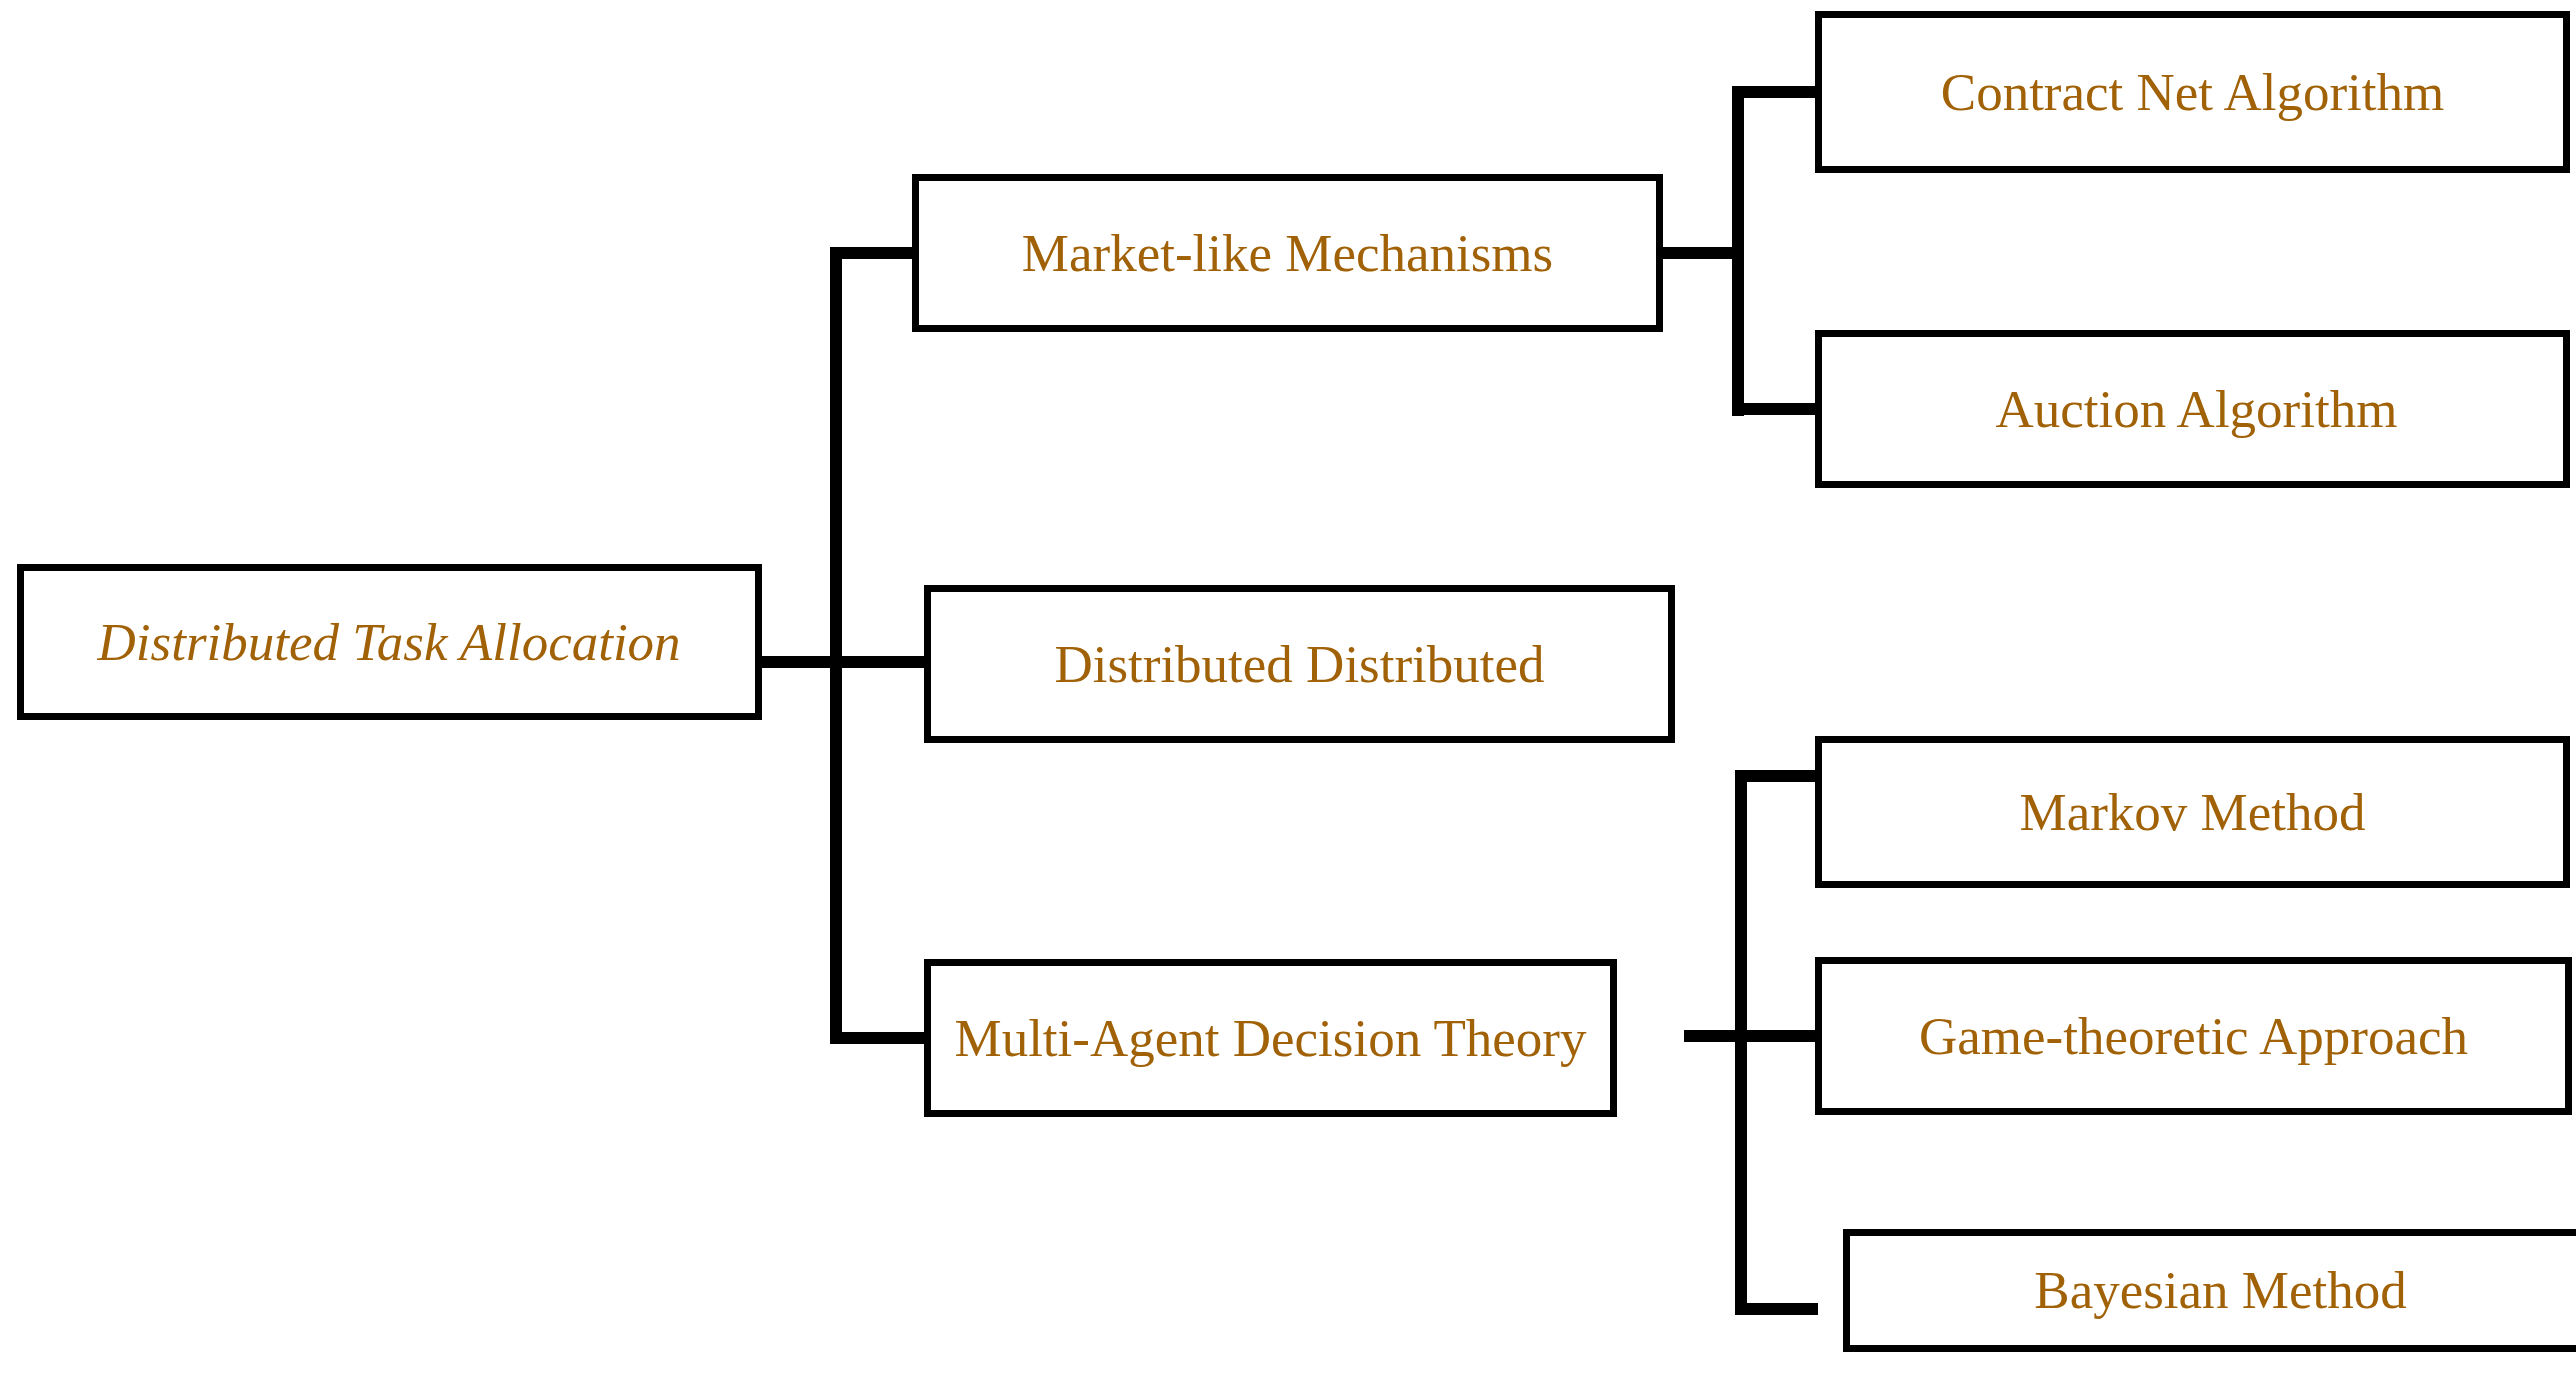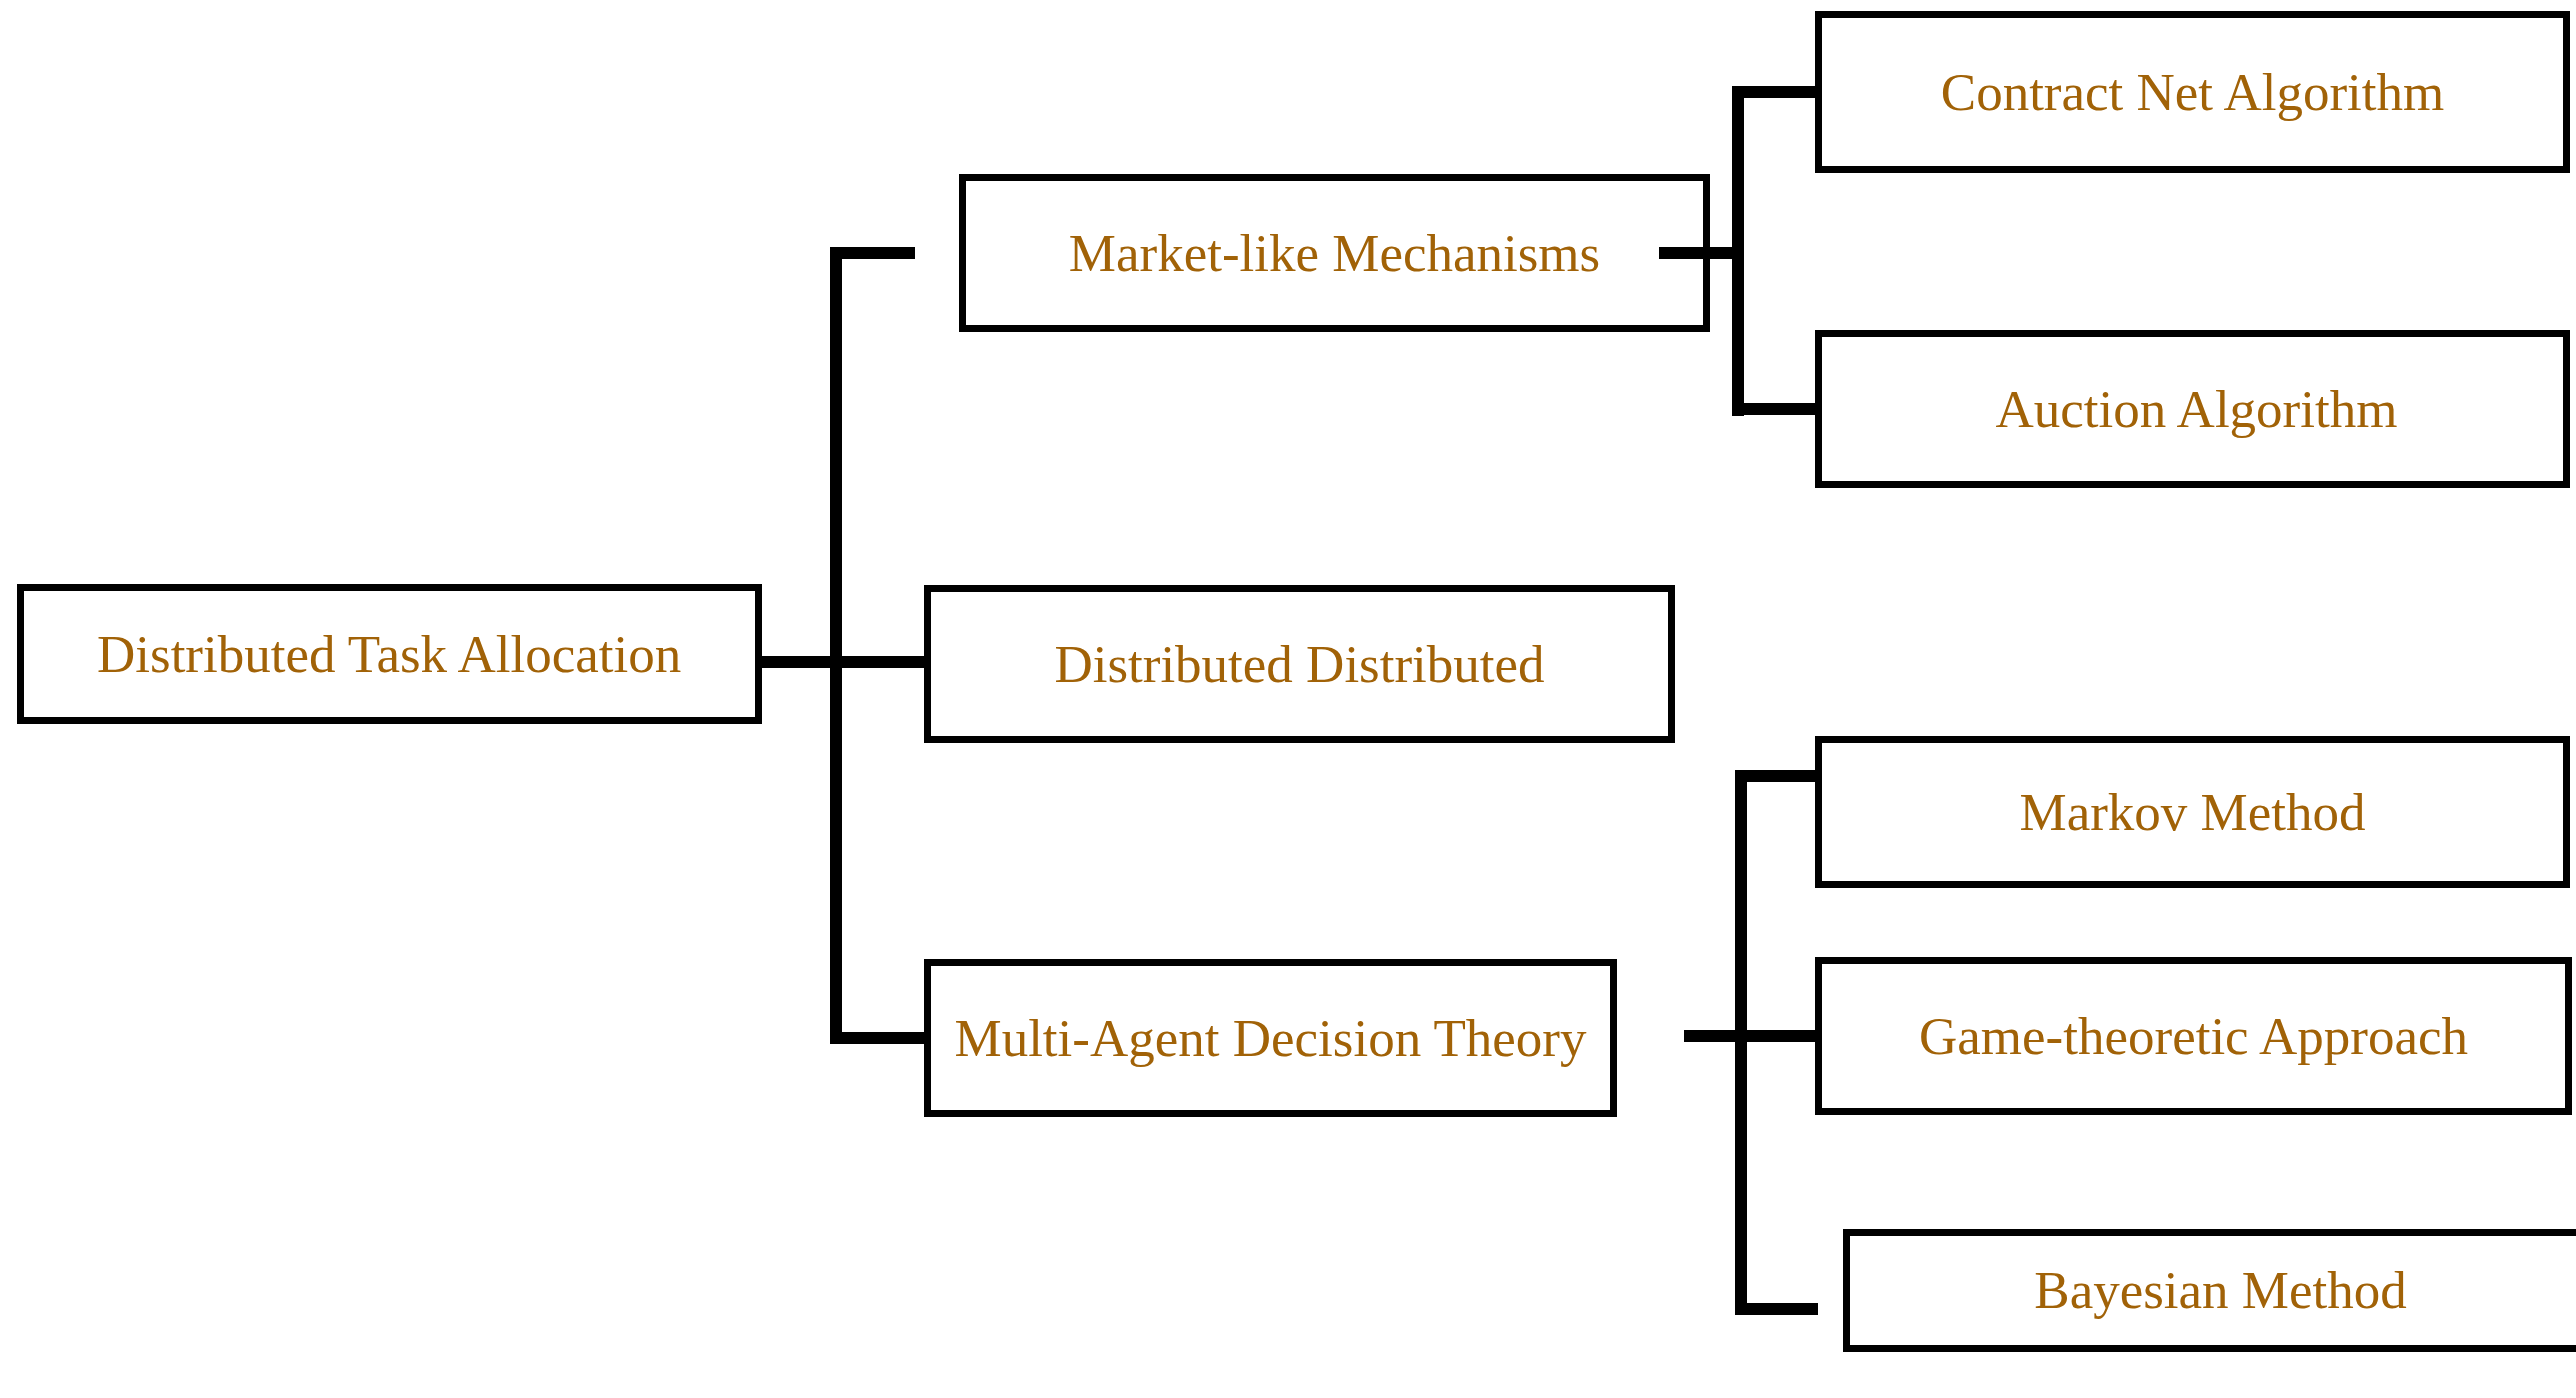--- a/index.html
+++ b/index.html
@@ -32,24 +32,24 @@
     font-size: 53px;
     line-height: 1.1;
     white-space: nowrap;
   }
   .connector {
     position: absolute;
     background: #000000;
   }
 
   
-  #box-root        { left: 16.6px;   top: 584px;  width: 745px; height: 140px; }
+  #box-root        { left: 16.6px;   top: 564px;  width: 745px; height: 156px; font-style: italic; }
 
   
-  #box-market      { left: 912px; top: 174px;  width: 751px; height: 158px; margin-left: 47px; }
+  #box-market      { left: 912px; top: 174px;  width: 751px; height: 158px; }
   #box-constraints { left: 924px; top: 585px;  width: 751px; height: 158px; }
   #box-madt        { left: 924px; top: 959px; width: 693px; height: 158px; }
 
   
   #box-contract    { left: 1815px; top: 10.8px;   width: 755px; height: 162px; }
   #box-auction     { left: 1815px; top: 330px;  width: 755px; height: 158px; padding-left: 8px; }
   #box-markov      { left: 1815px; top: 736px;  width: 755px; height: 152px; }
   #box-game        { left: 1815px; top: 957px; width: 757px; height: 158px; }
   #box-bayesian    { left: 1815px; top: 1229px; width: 755px; height: 123px; margin-left: 28px; }
 

